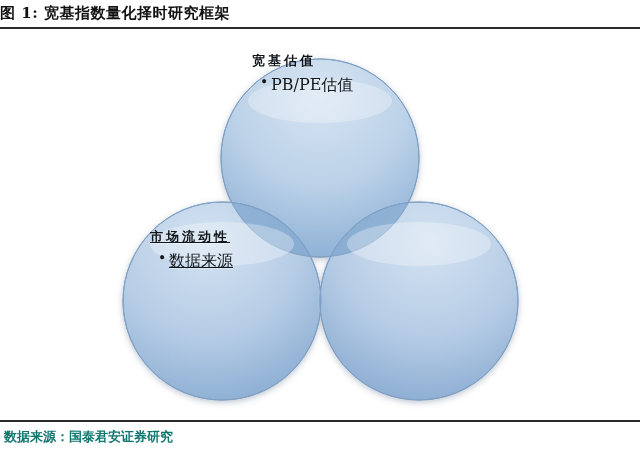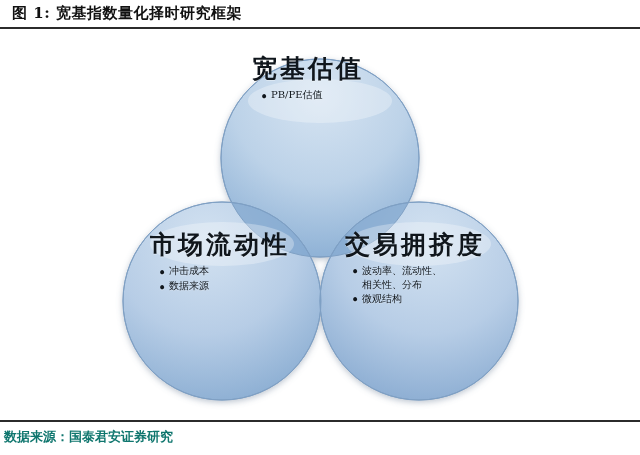--- a/index.html
+++ b/index.html
@@ -18,21 +18,21 @@
 
   
   .fig-title-row {
     position: absolute;
     left: 0;
     top: 0;
     width: 640px;
     height: 27px;
     display: flex;
     align-items: center;
-    padding-left: 12px;
+    padding-left: 0;
     box-sizing: border-box;
   }
   .fig-title {
     font-family: "DejaVu Serif", "Liberation Serif", serif;
     font-weight: bold;
     font-size: 15px;
     letter-spacing: 0.5px;
     white-space: nowrap;
     color: #111111;
   }
@@ -69,54 +69,54 @@
 
   
   .lbl {
     position: absolute;
     text-align: left;
     color: #10161c;
     font-family: "DejaVu Serif", "Liberation Serif", serif;
     pointer-events: none;
   }
   .lbl .head {
-    font-size: 25px;
+    font-size: 13px;
     font-weight: bold;
     letter-spacing: 3px;
     line-height: 1.25;
     white-space: nowrap;
     text-shadow: 0 1px 0 rgba(255,255,255,0.35);
   }
   .lbl ul {
     list-style: none;
     margin: 4px 0 0 0;
     padding: 0;
   }
   .lbl li {
-    font-size: 10px;
+    font-size: 16px;
     line-height: 1.45;
     position: relative;
     padding-left: 11px;
     white-space: pre-line;
     text-shadow: 0 1px 0 rgba(255,255,255,0.3);
   }
   .lbl li::before {
     content: "\2022";
     position: absolute;
     left: 0;
     top: -1px;
     font-size: 14px;
   }
 
   
   #lbl-top      { left: 252px; top: 24px;  width: 190px; }
   #lbl-top .head{ text-align: left; }
   #lbl-top ul   { margin-left: 8px; }
 
-  #lbl-left     { left: 150px; top: 200px; width: 175px; }
+  #lbl-left     { left: 150px; top: 200px; width: 175px; text-decoration: underline; }
   #lbl-left ul  { margin-left: 8px; }
 
   #lbl-right    { left: 345px; top: 200px; width: 185px; }
   #lbl-right ul { margin-left: 6px; }
   #lbl-right li { line-height: 1.4; }
 
   
   .rule-bottom {
     position: absolute;
     left: 0;
@@ -218,31 +218,22 @@
     <div class="lbl" id="lbl-top">
       <div class="head">宽基估值</div>
       <ul>
         <li>PB/PE估值</li>
       </ul>
     </div>
 
     <div class="lbl" id="lbl-left">
       <div class="head">市场流动性</div>
       <ul>
-        <li>冲击成本</li>
         <li>数据来源</li>
       </ul>
     </div>
 
-    <div class="lbl" id="lbl-right">
-      <div class="head">交易拥挤度</div>
-      <ul>
-        <li>波动率、流动性、
-相关性、分布</li>
-        <li>微观结构</li>
-      </ul>
-    </div>
 
   </div>
 </div>
 
 <div class="rule-bottom"></div>
 <div class="fig-source">数据来源：国泰君安证券研究</div>
 
 </body></html>

